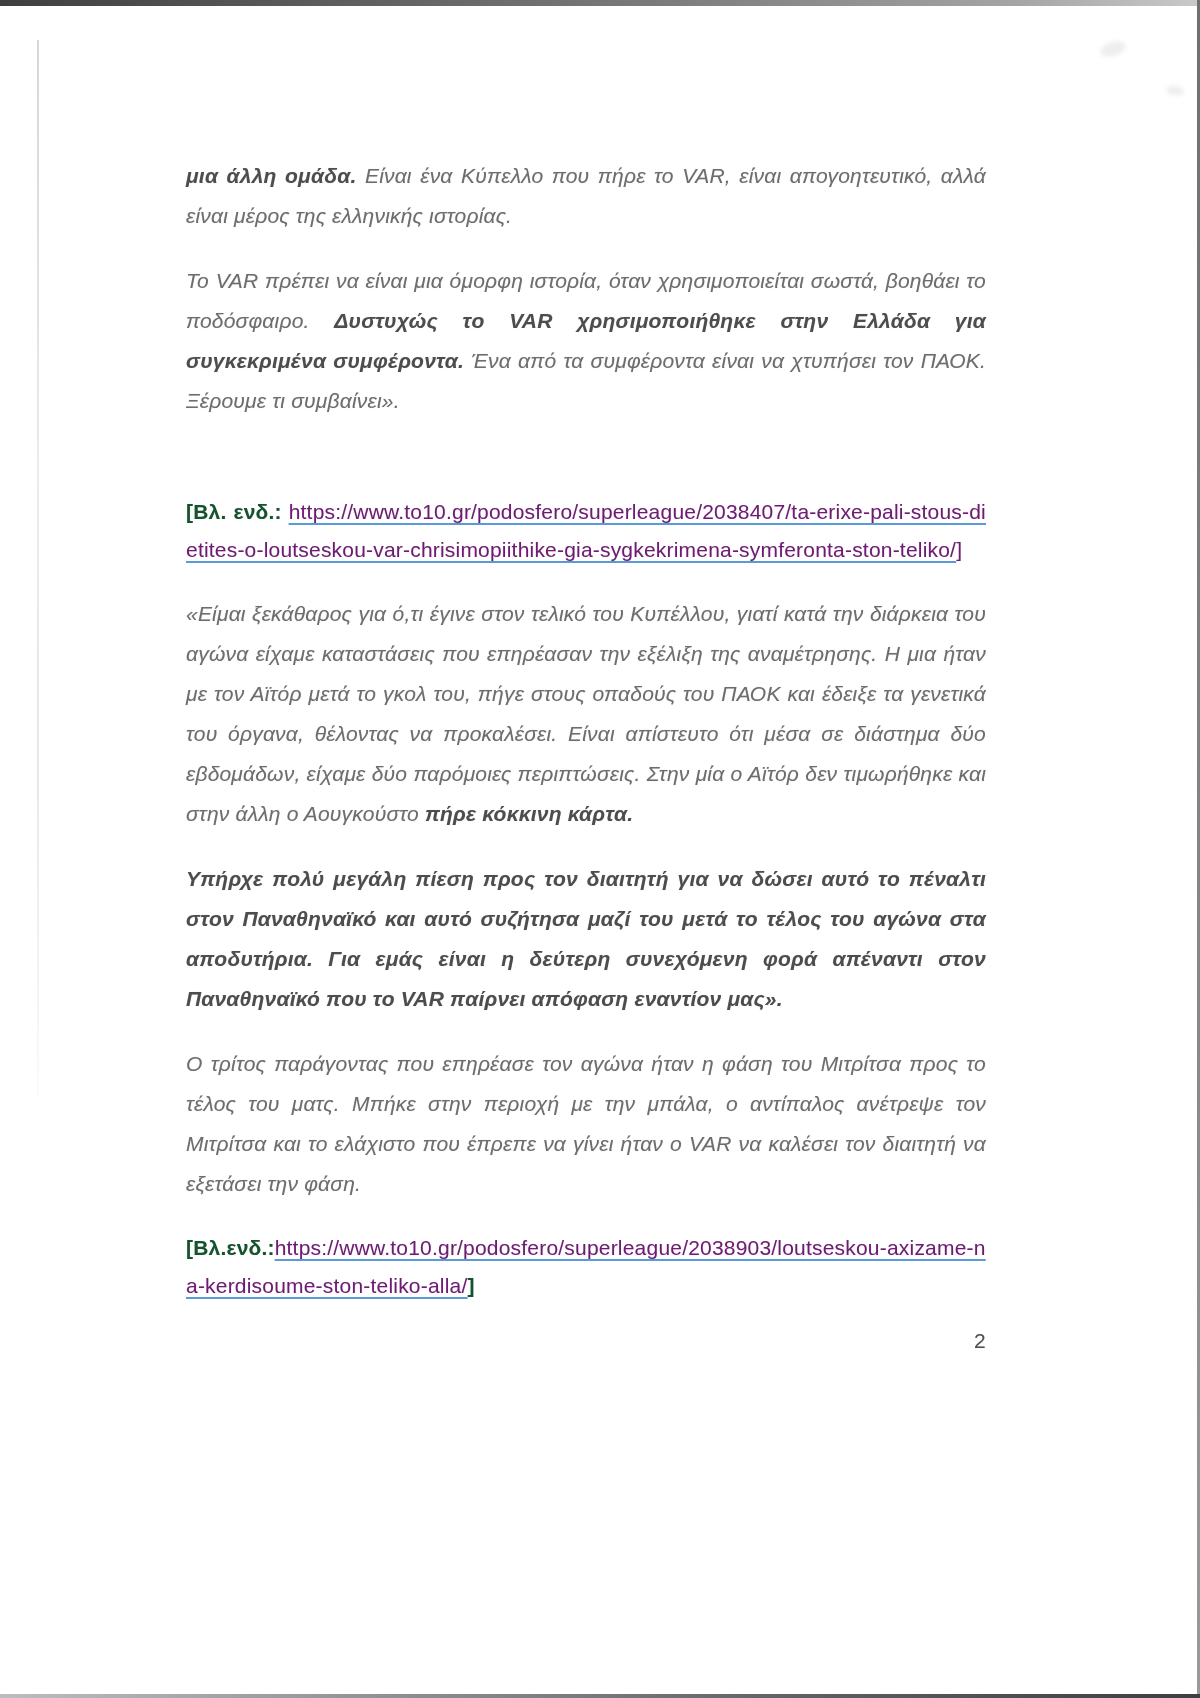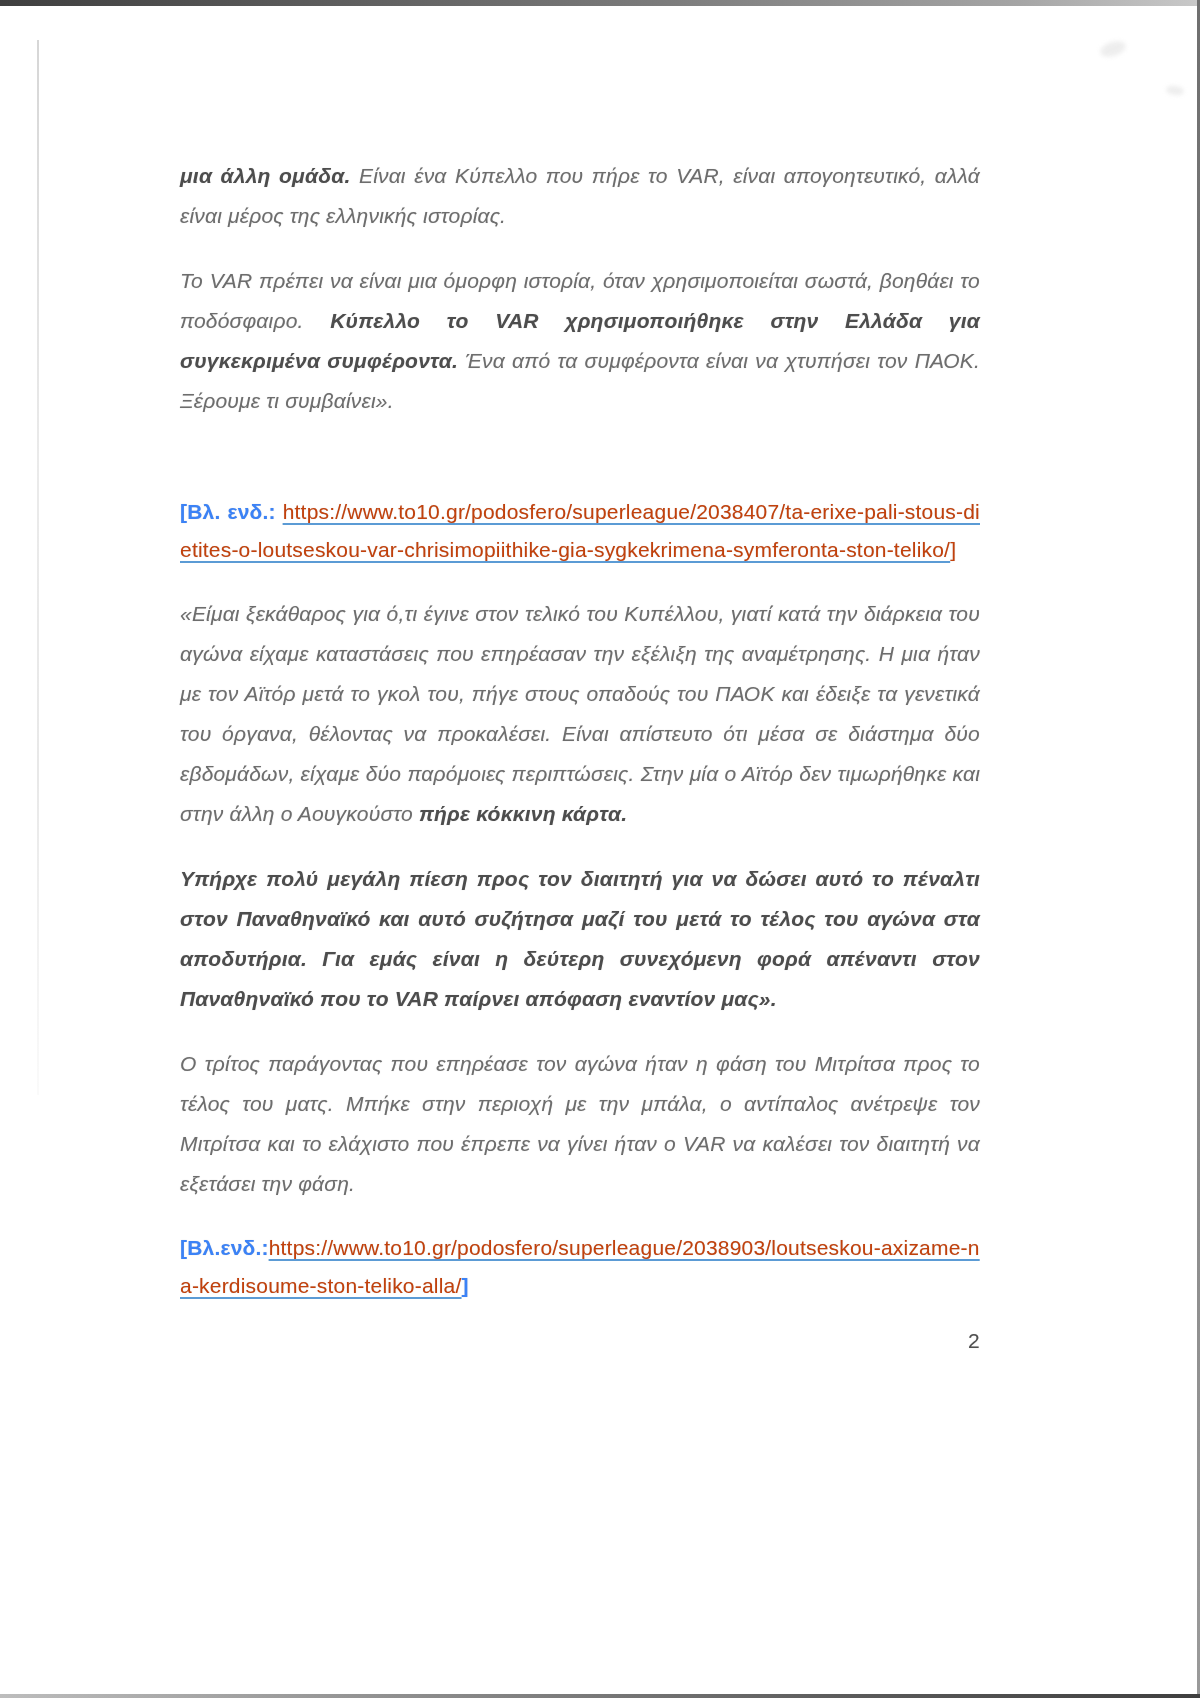--- a/index.html
+++ b/index.html
@@ -50,21 +50,21 @@
     opacity: 0.45;
     filter: blur(2px);
     border-radius: 50%;
   }
   .smudge-1 { left: 1100px; top: 42px;  width: 26px; height: 14px; transform: rotate(-18deg); }
   .smudge-2 { left: 1166px; top: 86px;  width: 18px; height: 9px;  transform: rotate(8deg); }
 
   
   .content {
     position: absolute;
-    left: 180px; top: 156px;
+    left: 186px; top: 156px;
     width: 800px;
     color: #6d6d6d;
     font-size: 21px;
     line-height: 40px;
     letter-spacing: 0.2px;
     text-align: justify;
     font-style: italic;
     text-shadow: 0 0 1px rgba(125,125,125,0.35);
   }
   .content p { margin: 0; }
@@ -73,25 +73,25 @@
   .bold {
     font-weight: bold;
     color: #4d4d4d;
   }
   .ref {
     font-style: normal;
     line-height: 38px;
     word-break: break-all;
   }
   .ref-prefix, .ref-suffix-dark {
-    color: #3b82f6;
+    color: #14532d;
     font-weight: 600;
   }
   .link {
-    color: #c2410c;
+    color: #701a75;
     text-decoration-color: #5b9bd5;
     text-underline-offset: 4px;
     cursor: pointer;
   }
   .upright { font-style: normal; }
   .pageno {
     margin-top: 16px;
     text-align: right;
     font-style: normal;
     color: #4f4f4f;
@@ -107,21 +107,21 @@
   <div class="scan-right-edge"></div>
   <div class="scan-bottom-edge"></div>
   <div class="scan-vline"></div>
   <div class="scan-smudge smudge-1"></div>
   <div class="scan-smudge smudge-2"></div>
 
   <div class="content">
 
     <p class="para"><span class="bold">μια άλλη ομάδα.</span><span> Είναι ένα Κύπελλο που πήρε το VAR, είναι απογοητευτικό, αλλά είναι μέρος της ελληνικής ιστορίας.</span></p>
 
-    <p class="para"><span>Το VAR πρέπει να είναι μια όμορφη ιστορία, όταν χρησιμοποιείται σωστά, βοηθάει το ποδόσφαιρο. </span><span class="bold">Κύπελλο το VAR χρησιμοποιήθηκε στην Ελλάδα για συγκεκριμένα συμφέροντα.</span><span> Ένα από τα συμφέροντα είναι να χτυπήσει τον ΠΑΟΚ. Ξέρουμε τι συμβαίνει».</span></p>
+    <p class="para"><span>Το VAR πρέπει να είναι μια όμορφη ιστορία, όταν χρησιμοποιείται σωστά, βοηθάει το ποδόσφαιρο. </span><span class="bold">Δυστυχώς το VAR χρησιμοποιήθηκε στην Ελλάδα για συγκεκριμένα συμφέροντα.</span><span> Ένα από τα συμφέροντα είναι να χτυπήσει τον ΠΑΟΚ. Ξέρουμε τι συμβαίνει».</span></p>
 
     <p class="para ref gap-before-ref1"><span class="ref-prefix">[Βλ. ενδ.: </span><a class="link" href="#">https://www.to10.gr/podosfero/superleague/2038407/ta-erixe-pali-stous-dietites-o-loutseskou-var-chrisimopiithike-gia-sygkekrimena-symferonta-ston-teliko/</a><span class="link">]</span></p>
 
     <p class="para"><span>«Είμαι ξεκάθαρος για ό,τι έγινε στον τελικό του Κυπέλλου, γιατί κατά την διάρκεια του αγώνα είχαμε καταστάσεις που επηρέασαν την εξέλιξη της αναμέτρησης. Η μια ήταν με τον Αϊτόρ μετά το γκολ του, πήγε στους οπαδούς του ΠΑΟΚ και έδειξε τα γενετικά του όργανα, θέλοντας να προκαλέσει. Είναι απίστευτο ότι μέσα σε διάστημα δύο εβδομάδων, είχαμε δύο παρόμοιες περιπτώσεις. Στην μία ο Αϊτόρ δεν τιμωρήθηκε και στην άλλη ο Αουγκούστο </span><span class="bold">πήρε κόκκινη κάρτα.</span></p>
 
     <p class="para"><span class="bold">Υπήρχε πολύ μεγάλη πίεση προς τον διαιτητή για να δώσει αυτό το πέναλτι στον Παναθηναϊκό και αυτό συζήτησα μαζί του μετά το τέλος του αγώνα στα αποδυτήρια. Για εμάς είναι η δεύτερη συνεχόμενη φορά απέναντι στον Παναθηναϊκό που το VAR παίρνει απόφαση εναντίον μας».</span></p>
 
     <p class="para"><span>Ο τρίτος παράγοντας που επηρέασε τον αγώνα ήταν η φάση του Μιτρίτσα προς το τέλος του ματς. Μπήκε στην περιοχή με την μπάλα, ο αντίπαλος ανέτρεψε τον Μιτρίτσα και το ελάχιστο που έπρεπε να γίνει ήταν ο VAR να καλέσει τον διαιτητή να εξετάσει την φάση.</span></p>
 
     <p class="para ref"><span class="ref-prefix">[Βλ.ενδ.:</span><a class="link" href="#">https://www.to10.gr/podosfero/superleague/2038903/loutseskou-axizame-na-kerdisoume-ston-teliko-alla/</a><span class="ref-suffix-dark">]</span></p>

